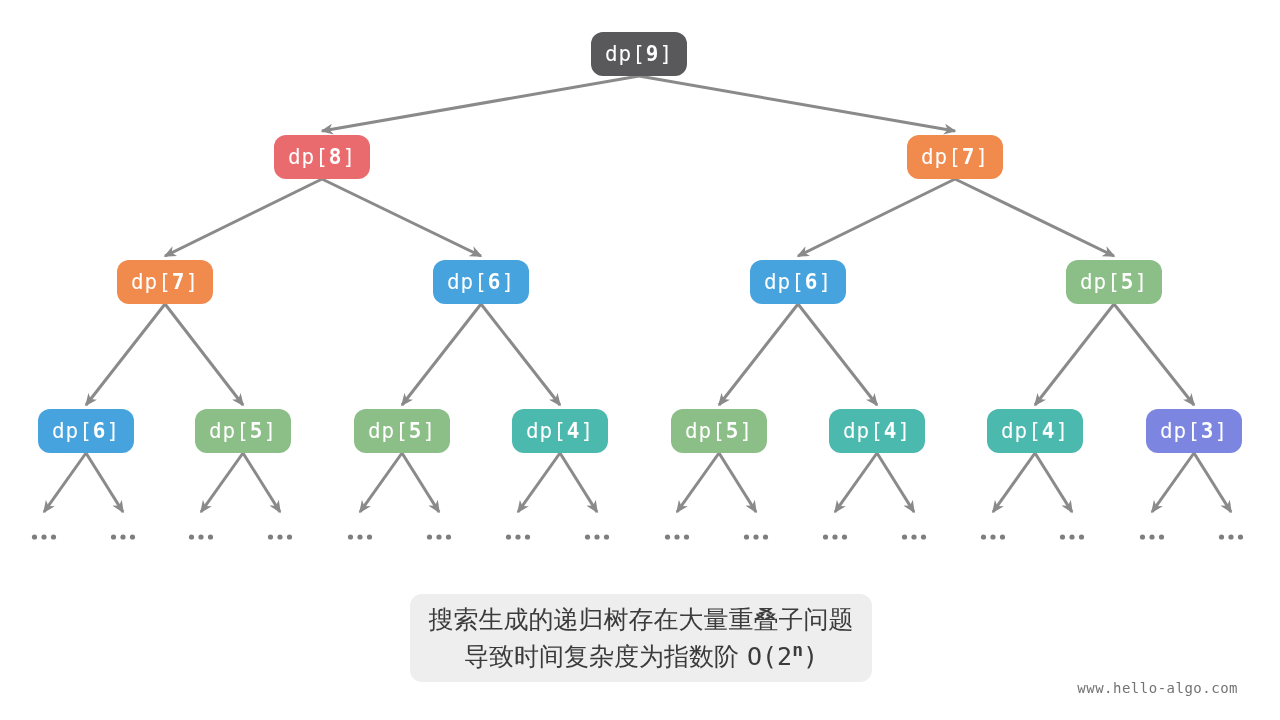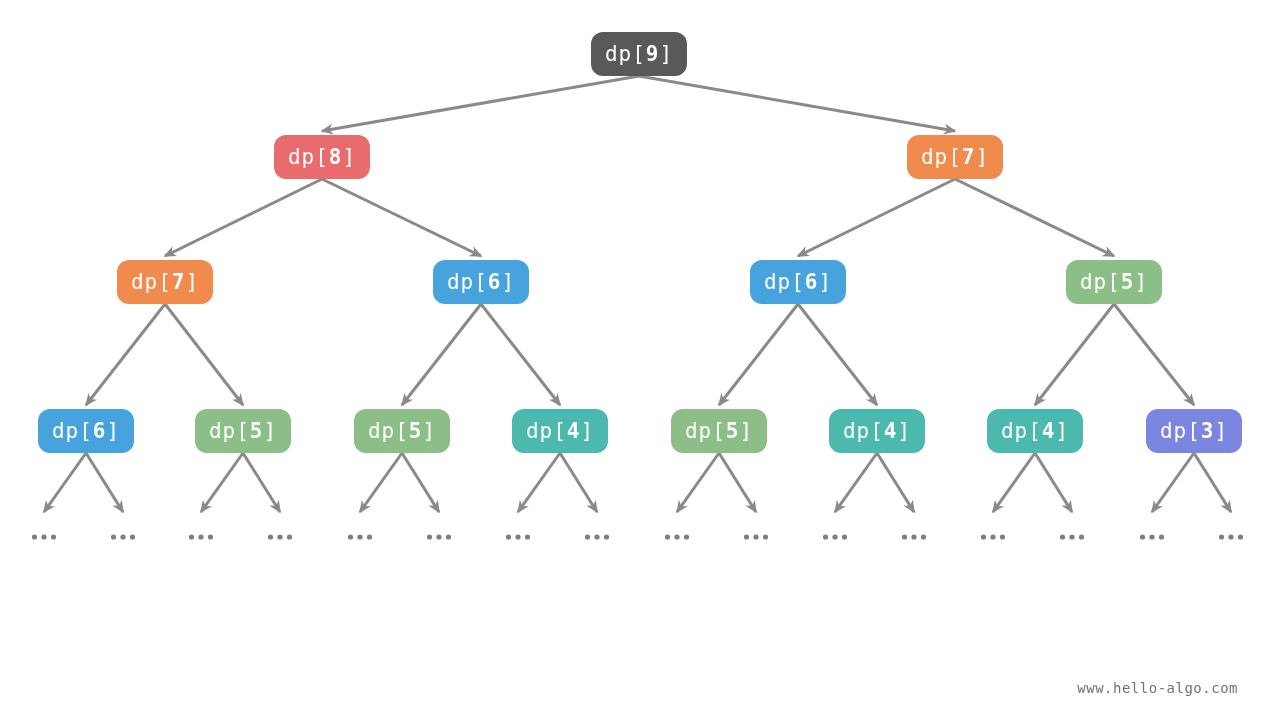--- a/index.html
+++ b/index.html
@@ -269,16 +269,22 @@
         <span class="ni">4</span>
         <span class="np">]</span>
       </div>
       <div class="node" style="left: 1146px; top: 409px; background: rgb(124, 133, 223);">
         <span class="np">dp[</span>
         <span class="ni">3</span>
         <span class="np">]</span>
       </div>
     </div>
 
+  <div class="caption" style="background: rgb(238, 238, 238); color: rgb(59, 59, 59);">
+    <div>搜索生成的递归树存在大量重叠子问题</div>
+    <div>
+      <span>导致时间复杂度为指数阶</span><span class="formula"><span>O(2</span><sup>n</sup><span>)</span></span>
+    </div>
+  </div>
 
   <div class="watermark" style="color: #737373;">www.hello-algo.com</div>
 
 </div>
 
 </body></html>

